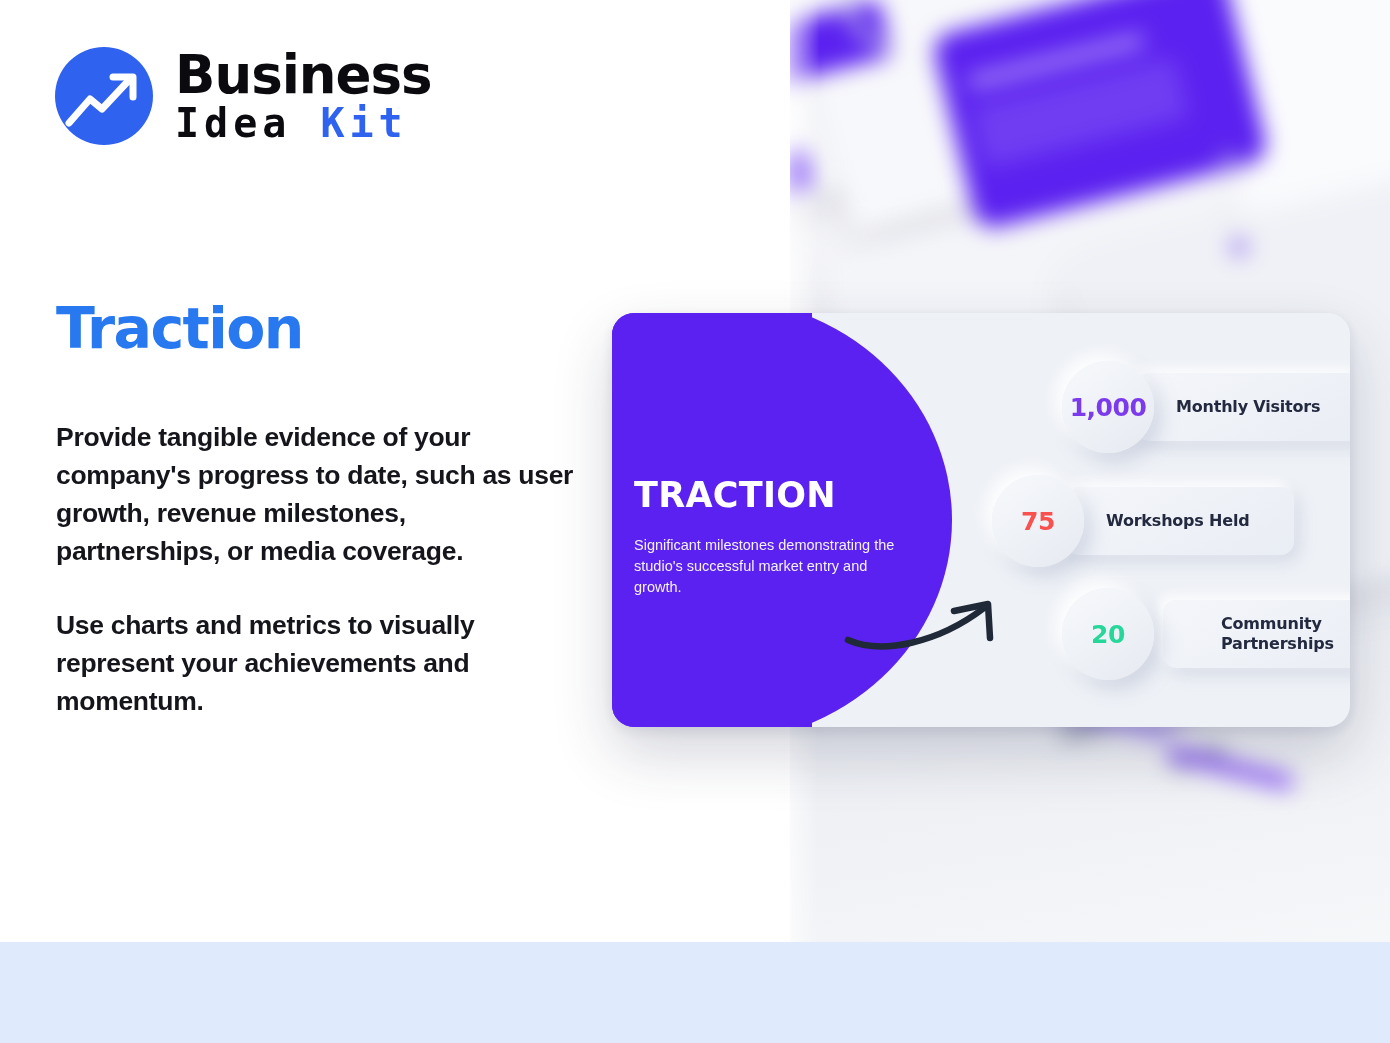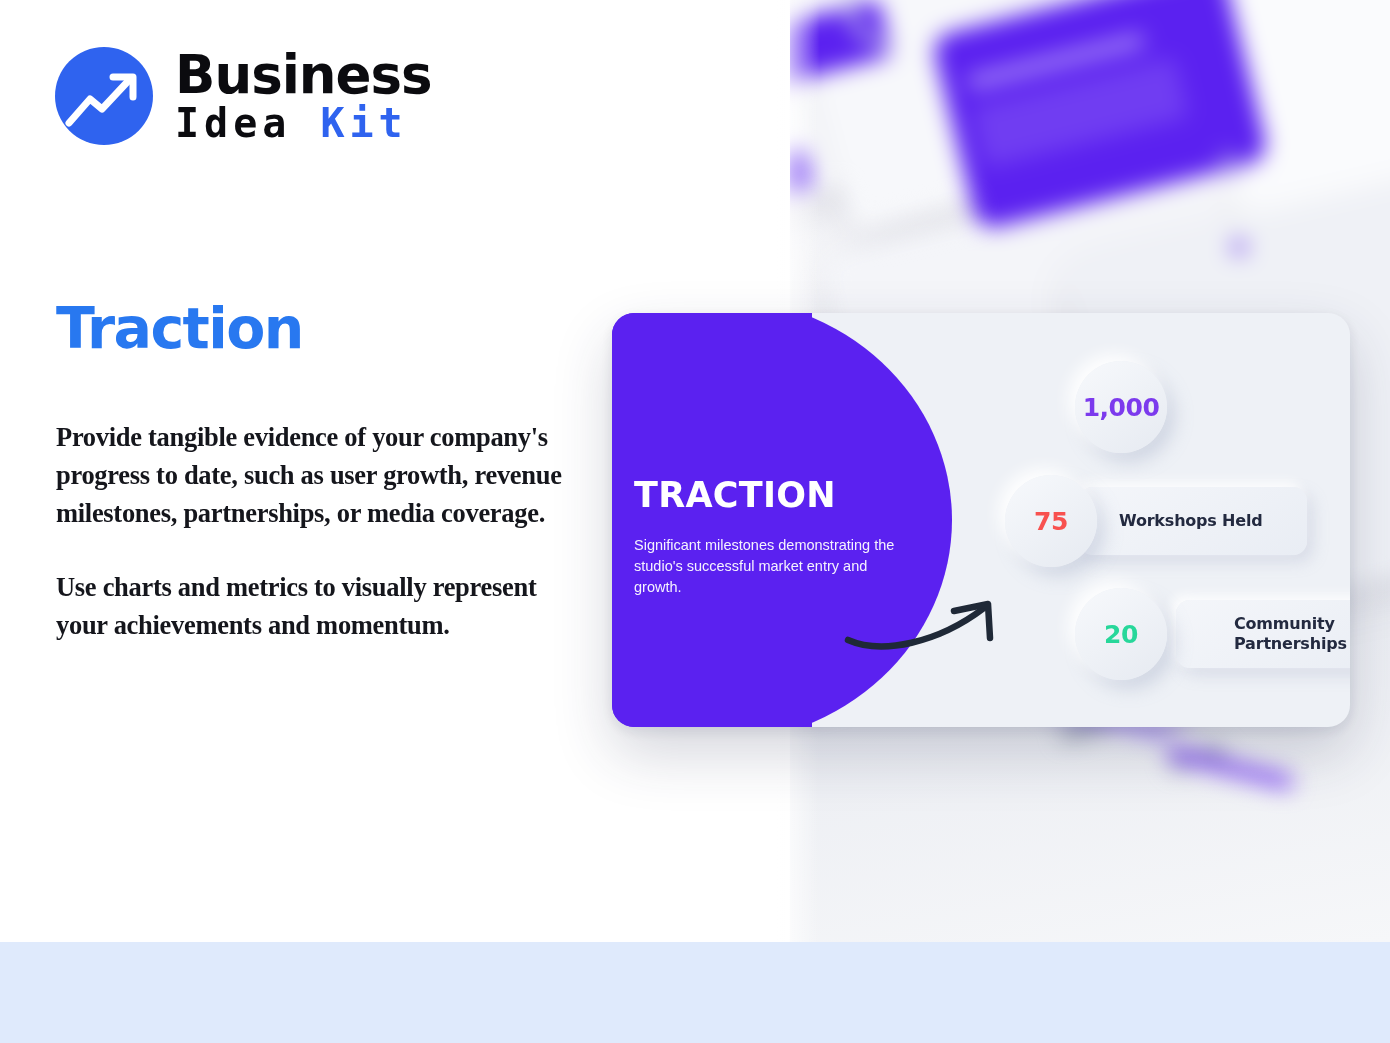--- a/index.html
+++ b/index.html
@@ -84,21 +84,21 @@
   .logo-l2 .kit { color:#2f63ef; }
 
   
   .page-title {
     position:absolute; left:56px; top:297px;
     font-family:"DejaVu Sans", sans-serif; font-weight:bold;
     font-size:57px; letter-spacing:-1.6px; color:#2878f0; line-height:1.1;
   }
   .body-copy { position:absolute; left:56px; top:418px; width:520px; }
   .body-copy p {
-    font-family:Liberation Serif, serif; font-weight:bold;
+    font-family:Liberation Sans, sans-serif; font-weight:bold;
     font-size:26.5px; line-height:38px; color:#15161c; letter-spacing:-.3px;
   }
   .body-copy p + p { margin-top:36px; }
 
   
   .traction-card {
     position:absolute; left:612px; top:313px; width:738px; height:414px;
     background:#eef1f6; border-radius:22px; overflow:hidden;
     box-shadow:0 26px 60px rgba(40,45,80,.20), 0 4px 14px rgba(40,45,80,.10);
   }
@@ -116,21 +116,21 @@
     font-size:35px; letter-spacing:.3px;
   }
   .card-sub {
     position:absolute; left:22px; top:222px; width:262px; z-index:3;
     font-family:"Liberation Sans", sans-serif; font-size:14.5px; line-height:21px;
     color:rgba(255,255,255,.94);
   }
   .arrow-wrap { position:absolute; left:230px; top:280px; width:170px; height:70px; z-index:4; }
 
   
-  .metrics { position:absolute; left:0; top:0; width:738px; height:414px;margin-left:13px; }
+  .metrics { position:absolute; left:0; top:0; width:738px; height:414px; }
   .metric { position:absolute; display:flex; align-items:center; height:92px; }
   .metric .circle {
     width:92px; height:92px; border-radius:50%; flex:0 0 92px;
     background:linear-gradient(145deg,#f7f9fc,#e6eaf1);
     box-shadow:-7px -7px 16px rgba(255,255,255,.95), 8px 9px 18px rgba(150,160,190,.34);
     display:flex; align-items:center; justify-content:center;
     position:relative; z-index:2;
   }
   .metric .num {
     font-family:"DejaVu Sans", sans-serif; font-weight:bold; font-size:25px; letter-spacing:-.5px;
@@ -225,20 +225,23 @@
         <path d="M6 47 C40 62, 96 50, 142 15" fill="none" stroke="#1f2937" stroke-width="6.5" stroke-linecap="round"></path>
         <path d="M112 18 L146 11 L148 45" fill="none" stroke="#1f2937" stroke-width="6.5" stroke-linecap="round" stroke-linejoin="round"></path>
       </svg>
     </div>
 
     <div class="metrics">
       <div class="metric m1">
         <div class="circle">
           <span class="num" style="color:#7c3aed">1,000</span>
         </div>
+        <div class="pill">
+          <span class="label">Monthly Visitors</span>
+        </div>
       </div>
       <div class="metric m2">
         <div class="circle">
           <span class="num" style="color:#f8514f">75</span>
         </div>
         <div class="pill">
           <span class="label">Workshops Held</span>
         </div>
       </div>
       <div class="metric m3">

